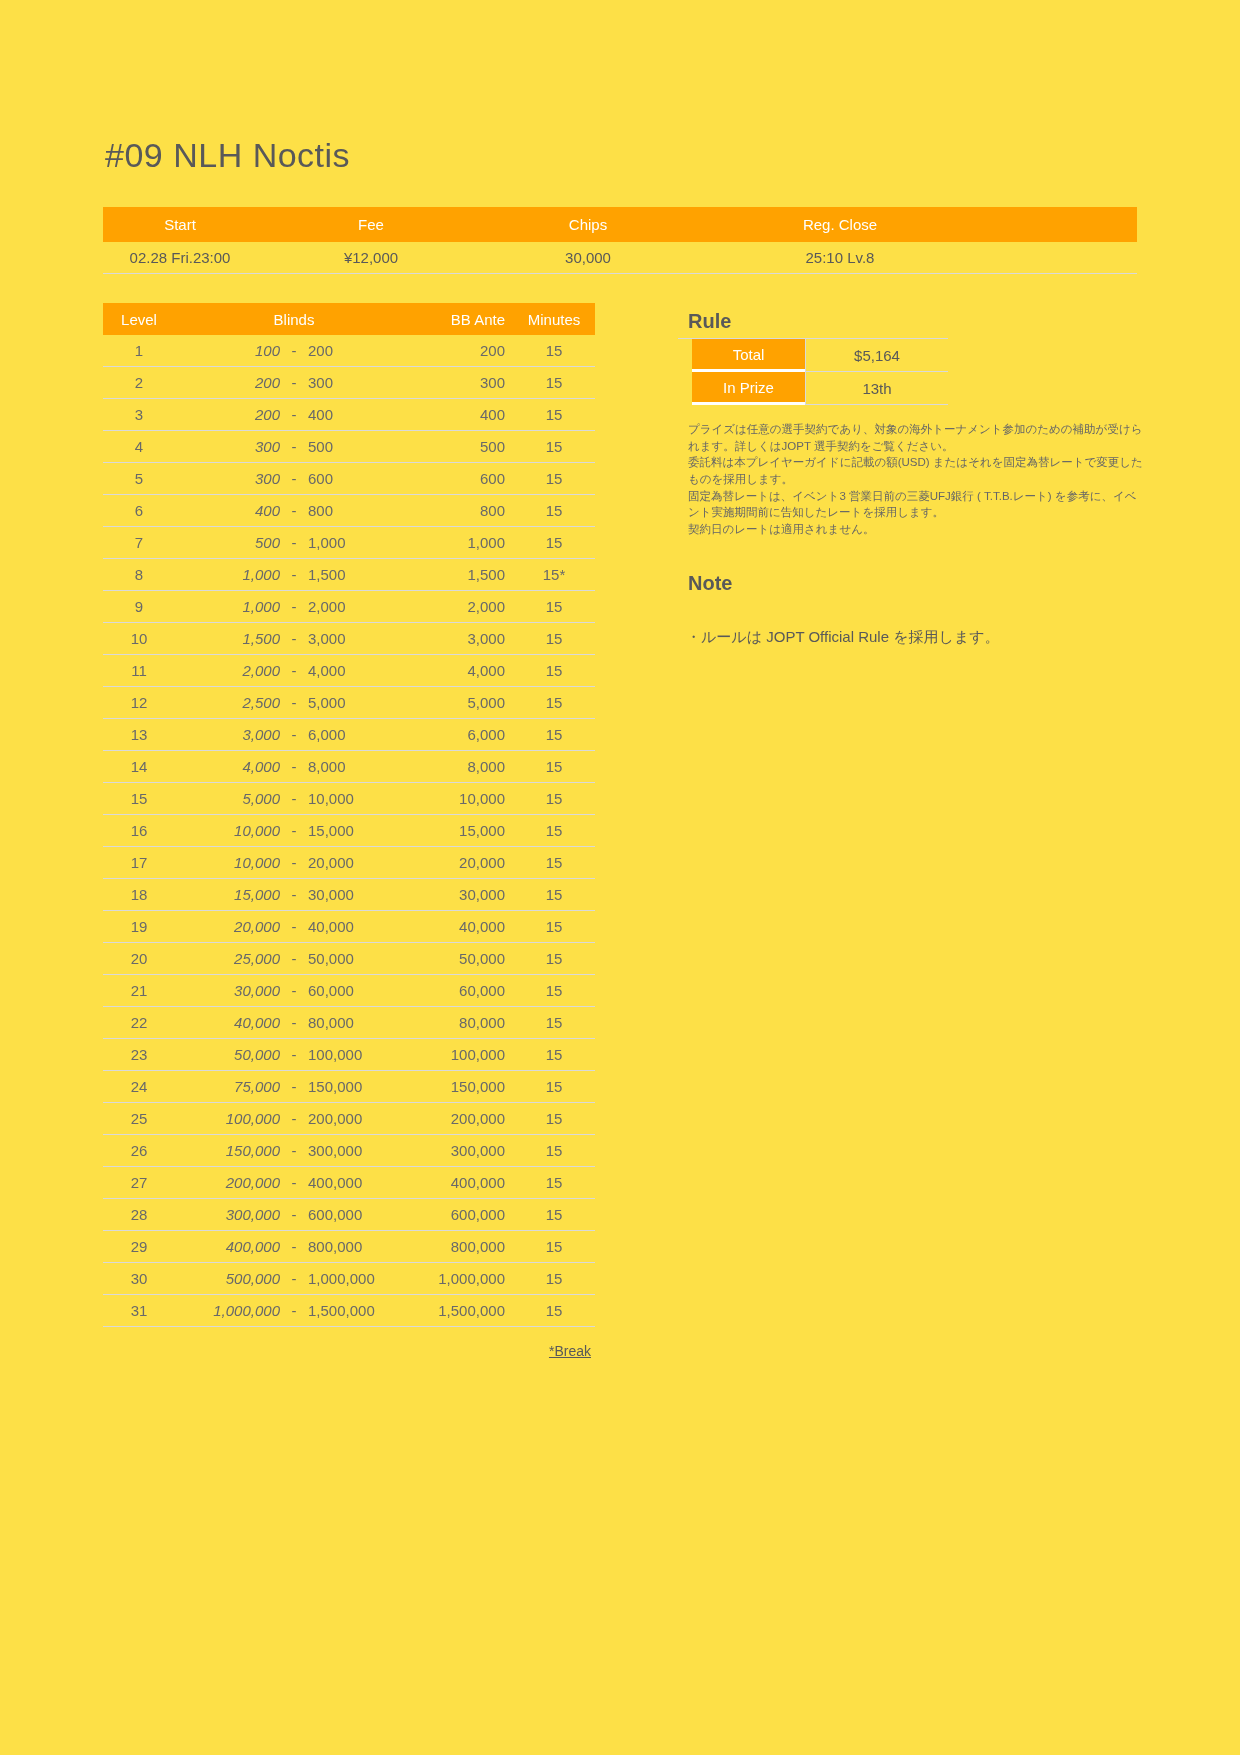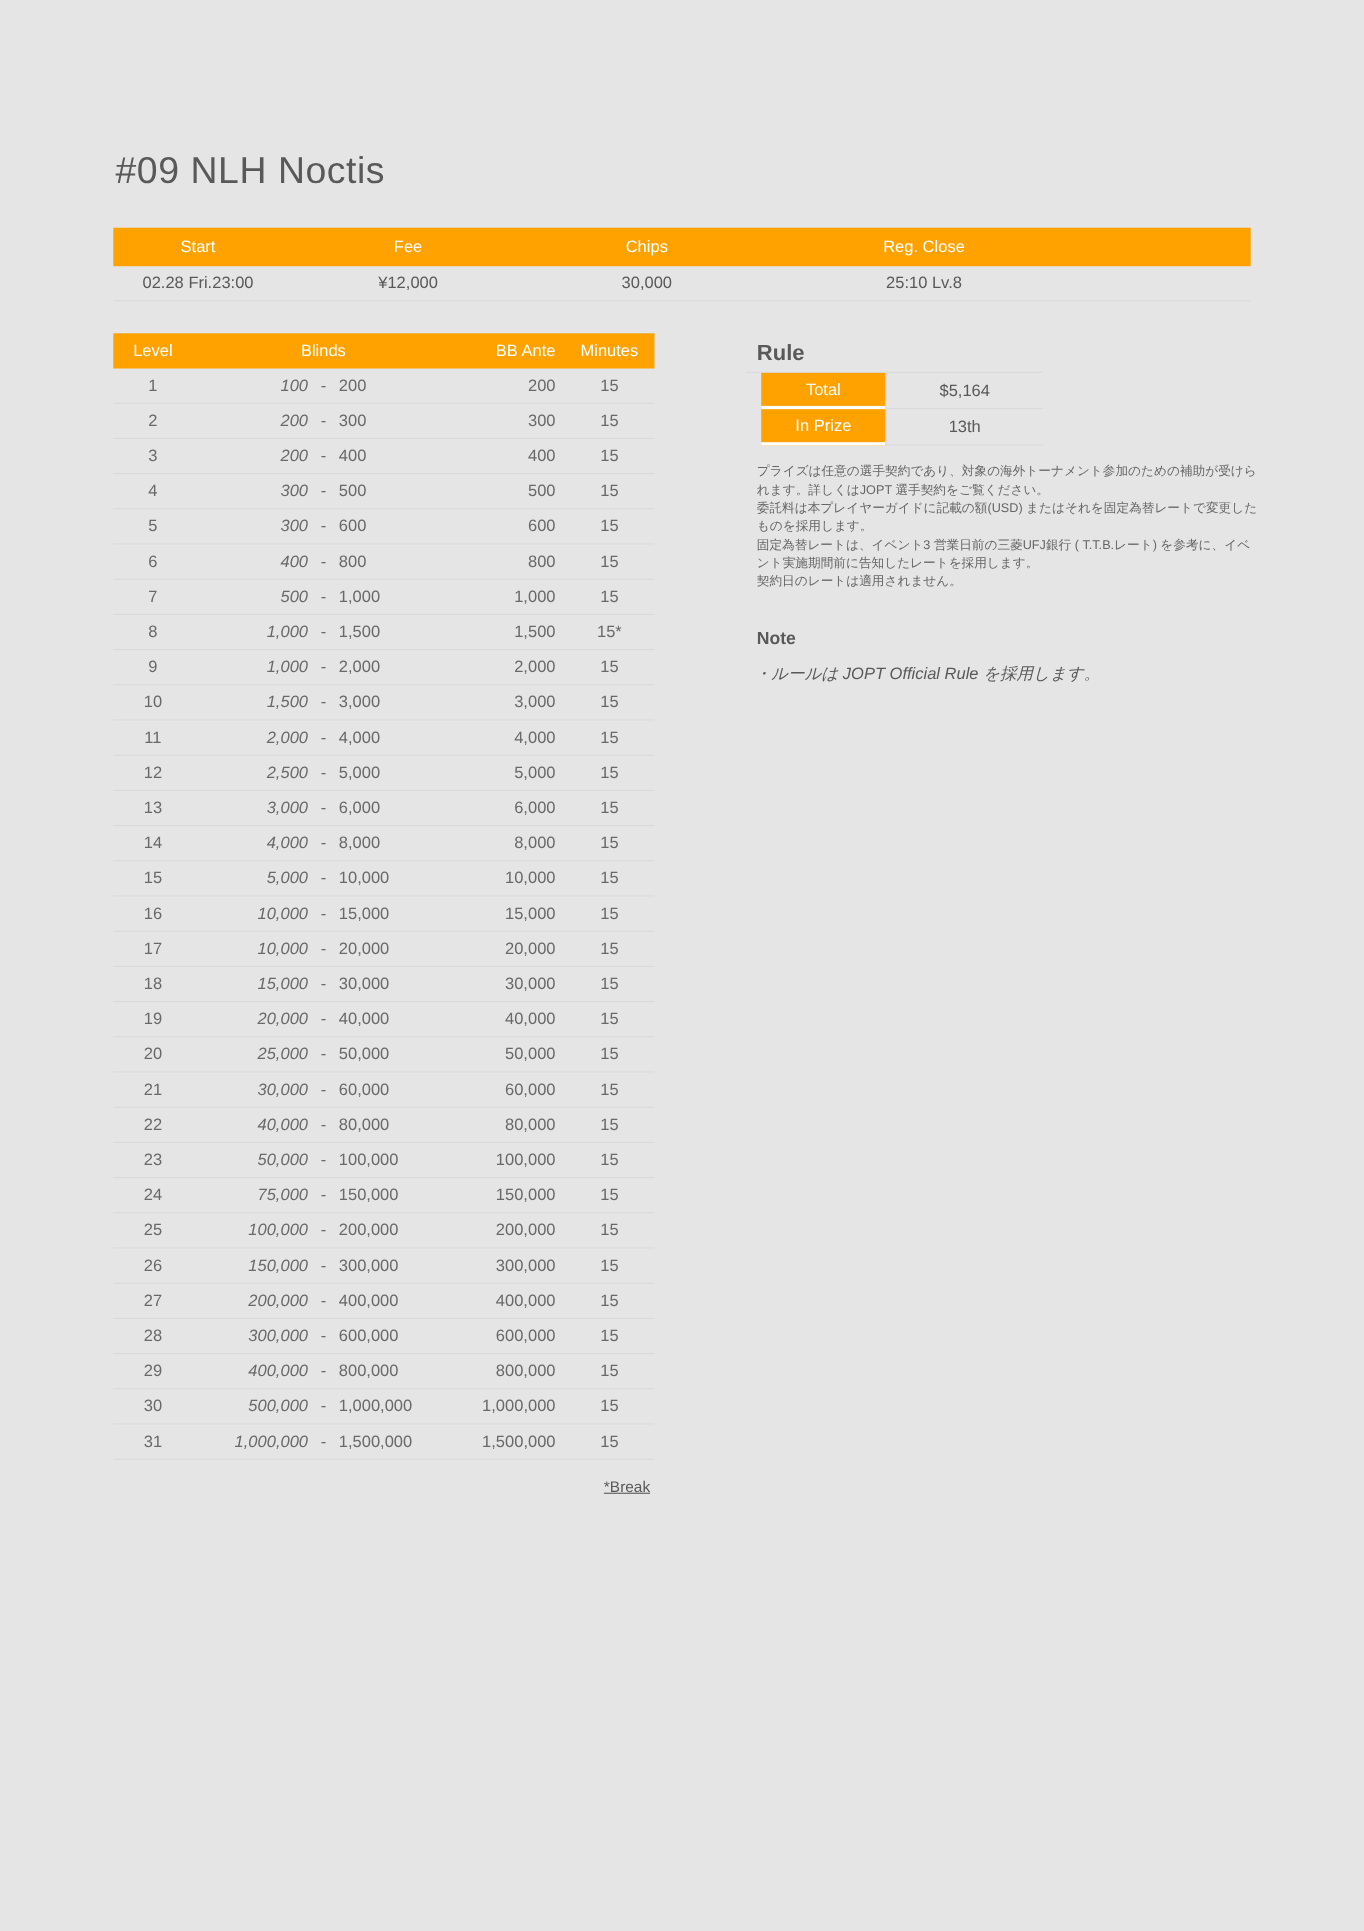--- a/index.html
+++ b/index.html
@@ -9,21 +9,21 @@
     --body:#696969;
     --white:#FFFFFF;
   }
   *{margin:0;padding:0;box-sizing:border-box;}
   html,body{background:#fff;}
   body{
     width:1240px;height:1755px;position:relative;
     font-family:"Liberation Sans","DejaVu Sans",sans-serif;
     color:var(--body);
   }
-  .page{position:absolute;inset:0;background:#e5e5e5;overflow:hidden;}
+  .page{position:absolute;inset:0;background:#fde047;overflow:hidden;}
 
   
   .title{
     position:absolute;left:105px;top:136px;
     font-size:34px;font-weight:normal;color:var(--heading);
     letter-spacing:0.5px;
   }
 
   
   .info{position:absolute;left:103px;top:207px;width:1034px;font-size:15px;}
@@ -71,25 +71,25 @@
     border-left:1px solid var(--border);
   }
   .prize-desc{
     position:absolute;left:688px;top:421px;width:456px;
     font-size:11.5px;line-height:1.45;color:#666;
   }
 
   
   .note-heading{
     position:absolute;left:688px;top:572px;
-    font-size:16px;color:var(--heading);
+    font-size:20px;color:var(--heading);
   }
   .note-items{
-    position:absolute;left:686px;top:602px;width:470px;
-    font-size:15px;color:var(--heading);font-style:italic;
+    position:absolute;left:686px;top:626px;width:470px;
+    font-size:15px;color:var(--heading);
   }
   .note-item{line-height:1.5;}
 </style>
 </head>
 <body>
 
 <div class="page">
 
   <h1 class="title">#09 NLH Noctis</h1>
 

